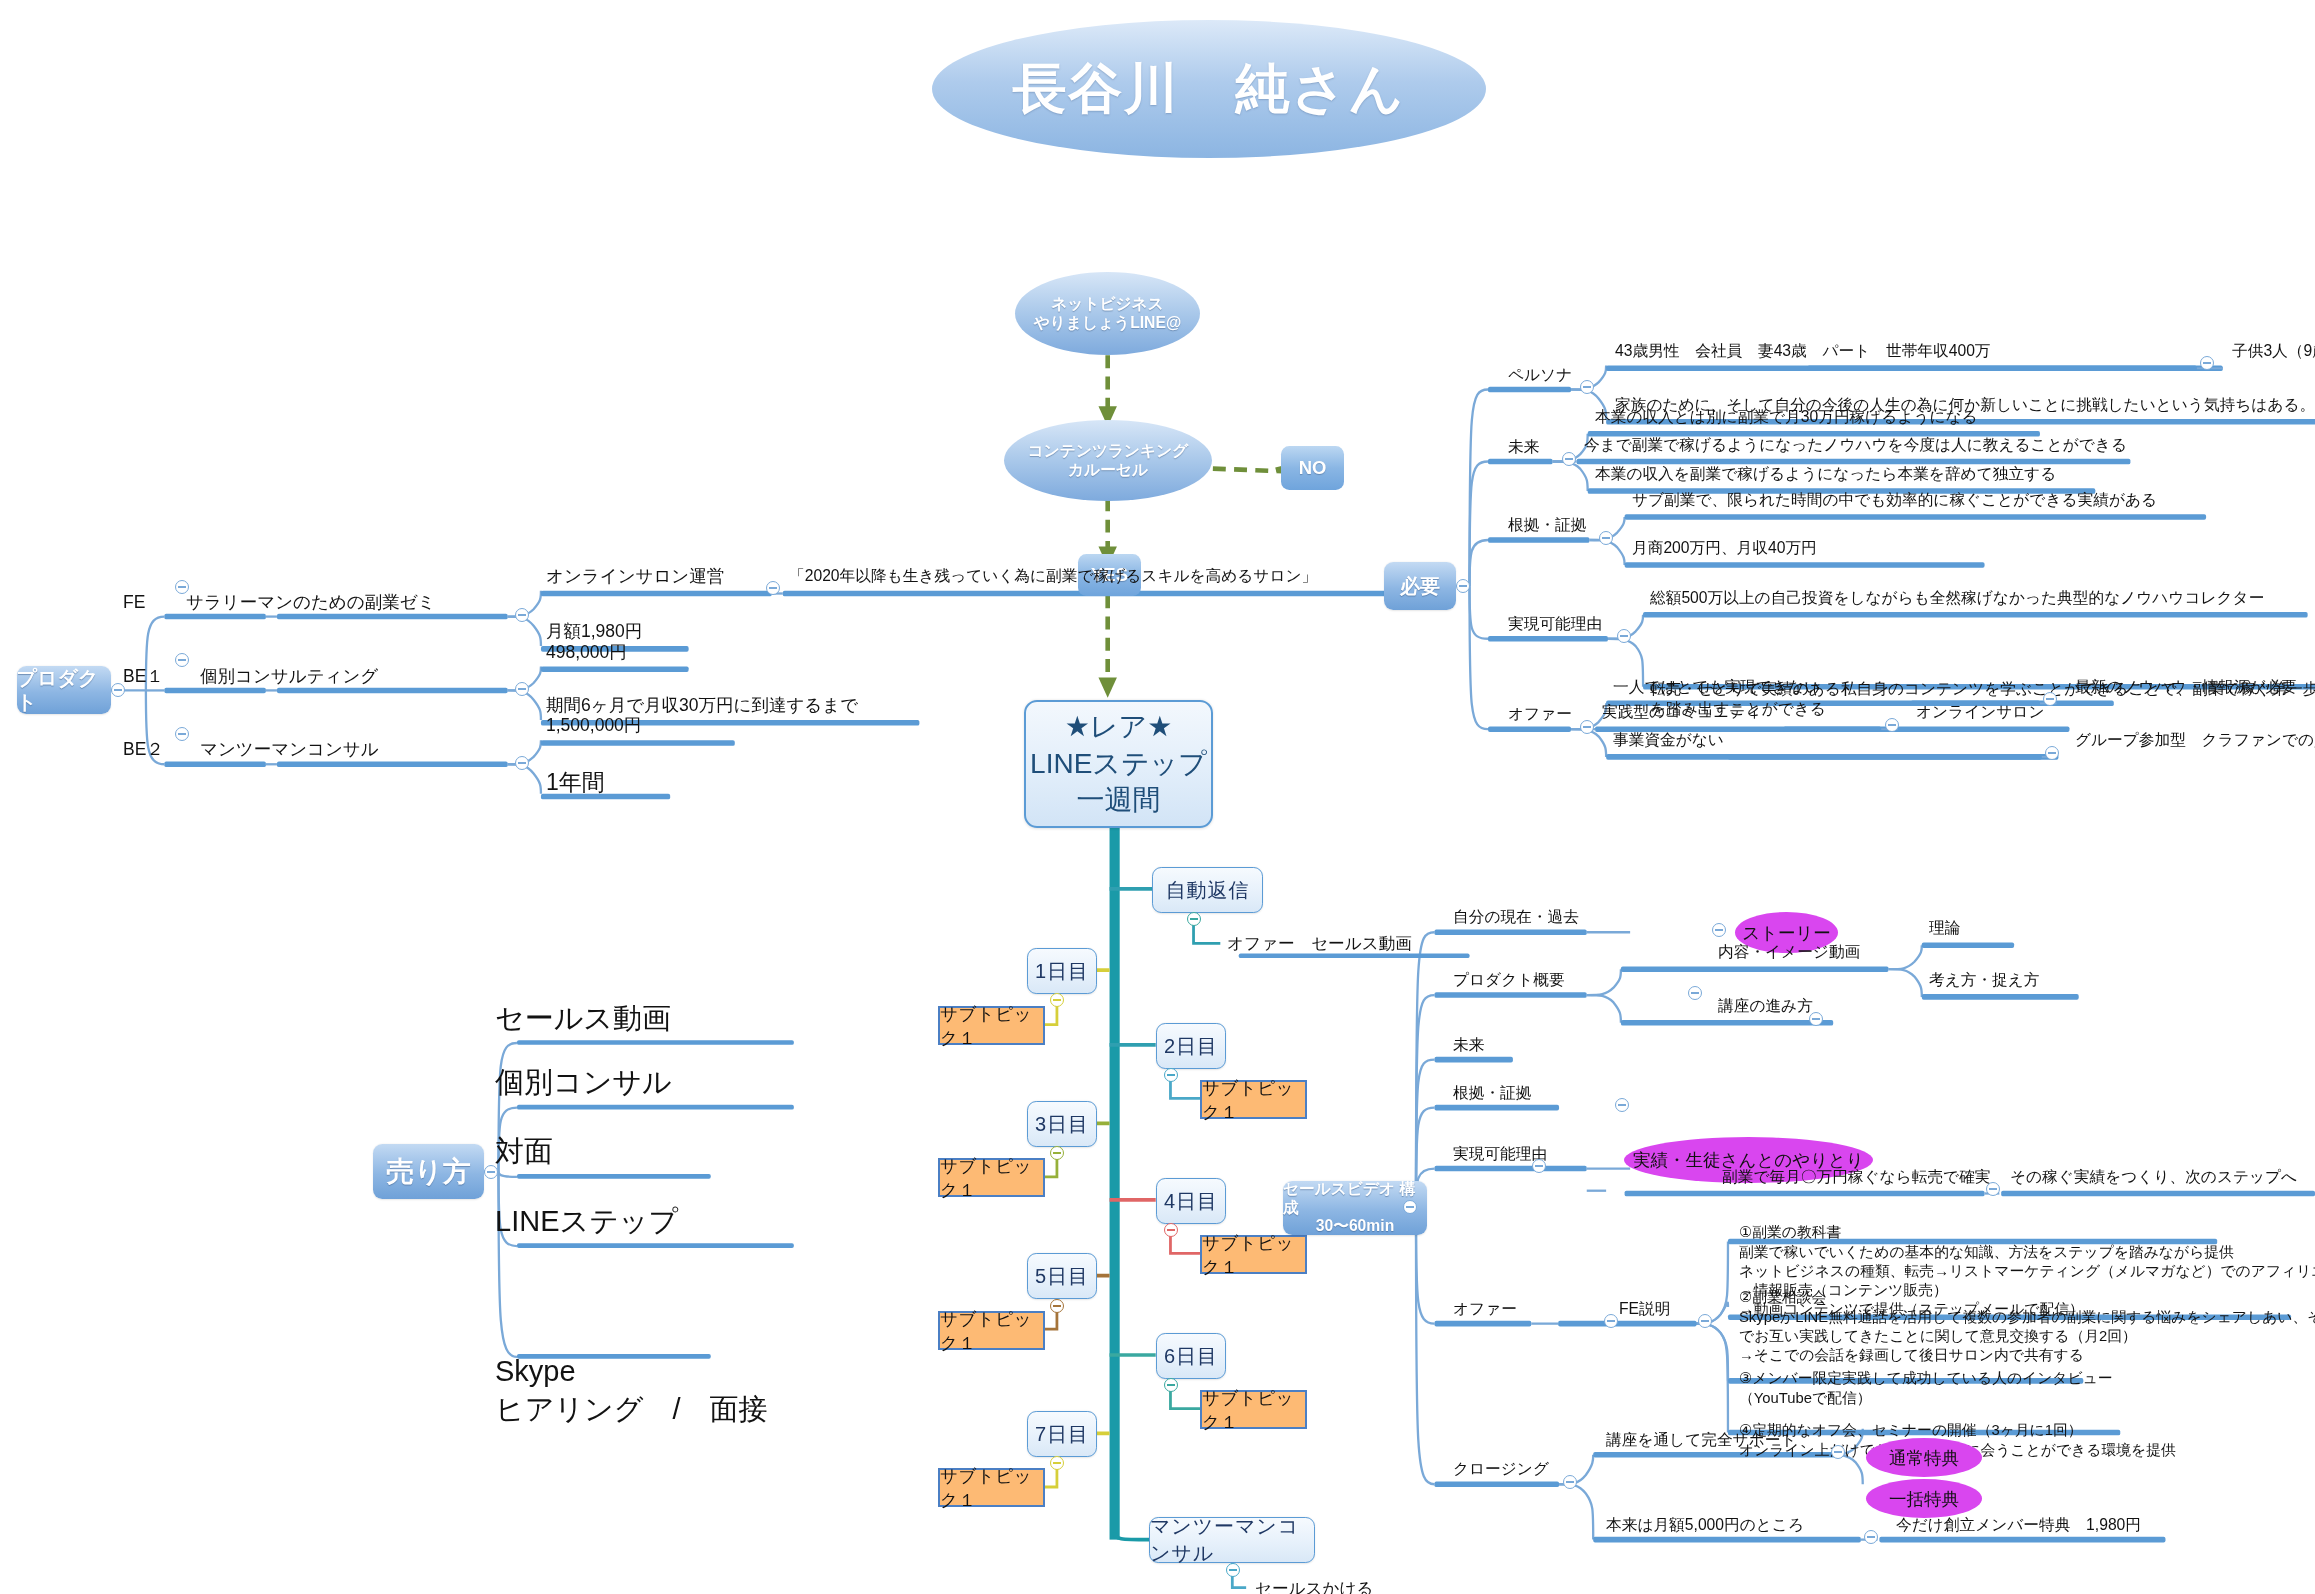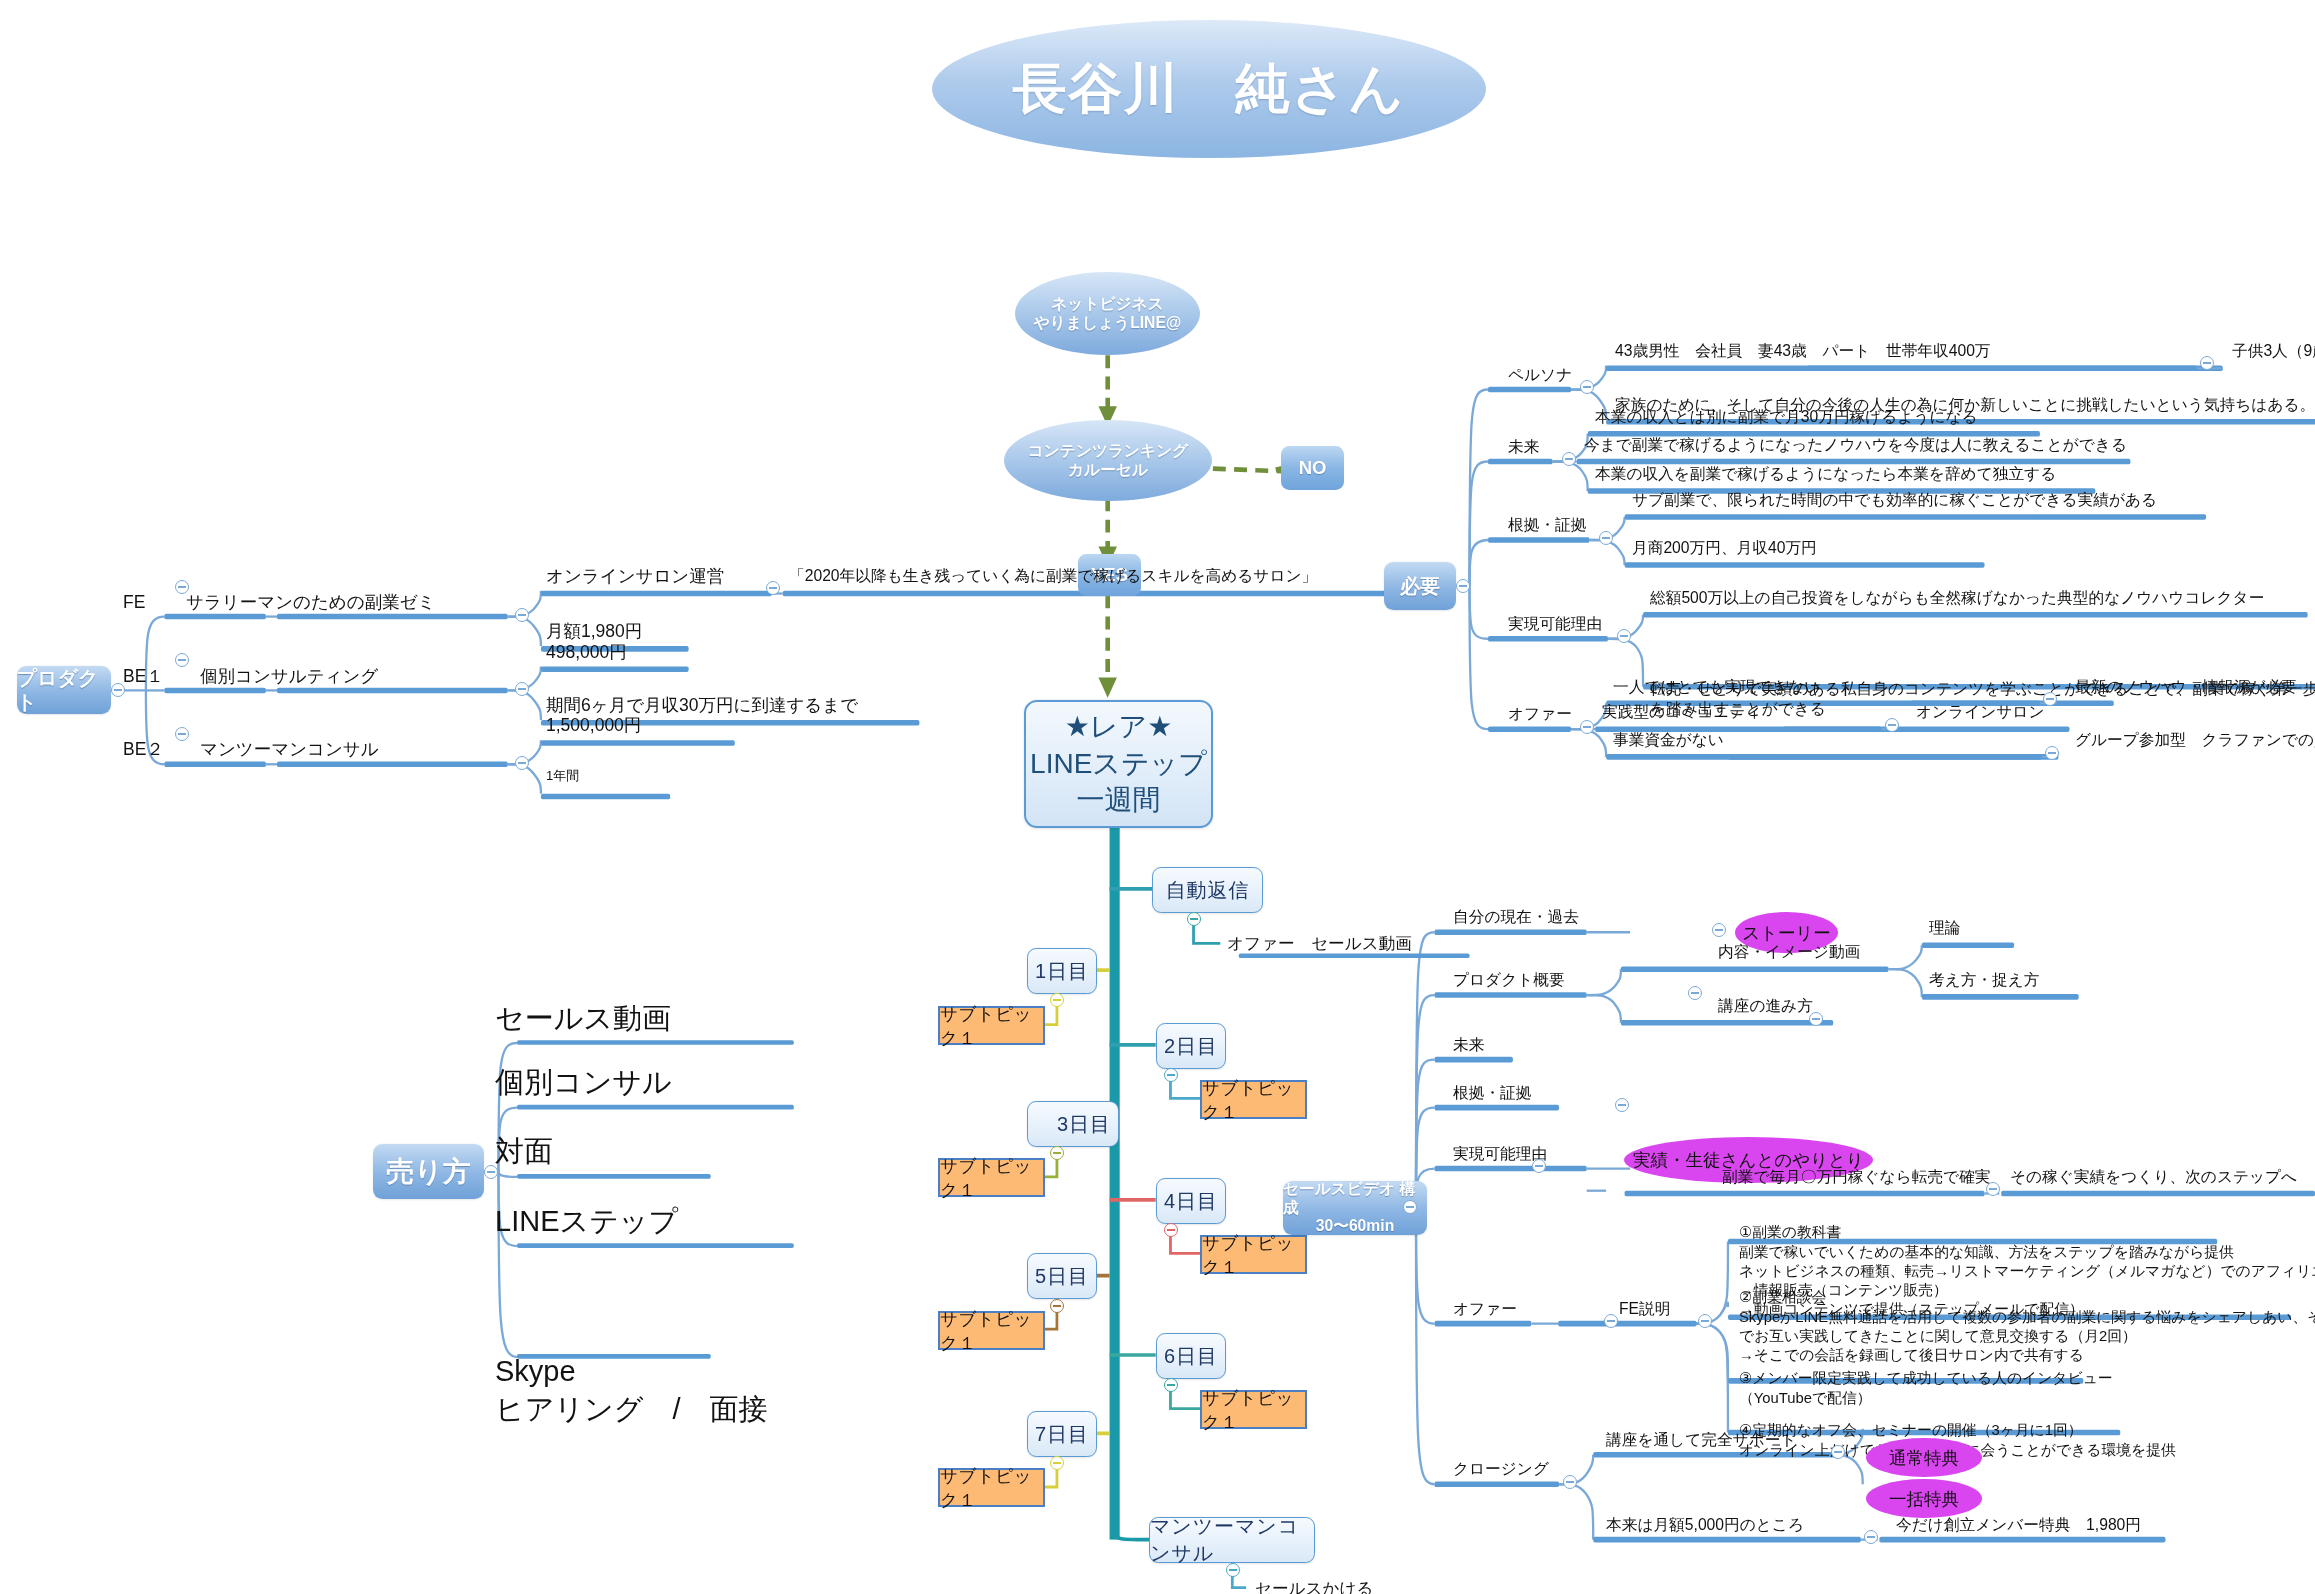--- a/index.html
+++ b/index.html
@@ -395,21 +395,21 @@
   <div class="abs topic" style="left:546px;top:641px;font-size:17.5px;">
     <span class="txt">498,000円</span>
   </div>
   <div class="abs topic" style="left:546px;top:694px;font-size:17.5px;">
     <span class="txt">期間6ヶ月で月収30万円に到達するまで</span>
   </div>
 
   <div class="abs topic" style="left:546px;top:714px;font-size:17.5px;">
     <span class="txt">1,500,000円</span>
   </div>
-  <div class="abs topic" style="left:546px;top:768px;font-size:13px;">
+  <div class="abs topic" style="left:546px;top:768px;font-size:23px;">
     <span class="txt">1年間</span>
   </div>
 
   <div class="abs pill" style="left:1384px;top:562px;width:72px;height:48px;font-size:20px;">
     <span>必要</span>
   </div>
   <div class="abs minus" style="left:1456px;top:579px;"></div>
 
   <div class="abs topic" style="left:1508px;top:365px;font-size:15.7px;">
     <span class="txt">ペルソナ</span>
@@ -528,21 +528,21 @@
   </div>
 
   <div class="abs day-node" style="left:1156px;top:1023px;width:68px;height:44px;">
     <span>2日目</span>
   </div>
   <div class="abs minus c" style="left:1164px;top:1068px;"></div>
   <div class="abs sub-box" style="left:1200px;top:1080px;width:103px;height:35px;">
     <span>サブトピック１</span>
   </div>
 
-  <div class="abs day-node" style="left:1027px;top:1101px;width:68px;height:44px;padding-left:22px;">
+  <div class="abs day-node" style="left:1027px;top:1101px;width:68px;height:44px;">
     <span>3日目</span>
   </div>
   <div class="abs minus g" style="left:1050px;top:1146px;"></div>
   <div class="abs sub-box" style="left:938px;top:1158px;width:103px;height:35px;">
     <span>サブトピック１</span>
   </div>
 
   <div class="abs day-node" style="left:1156px;top:1178px;width:68px;height:44px;">
     <span>4日目</span>
   </div>

